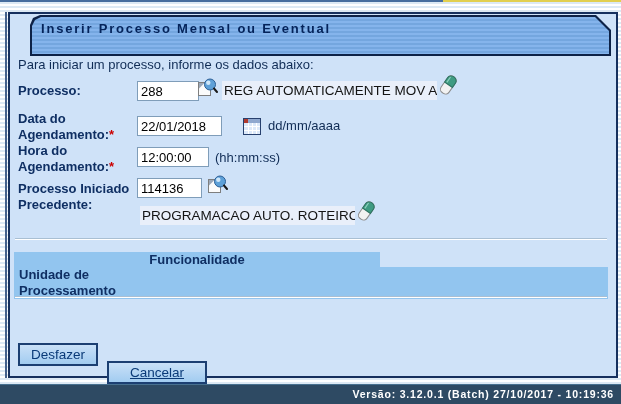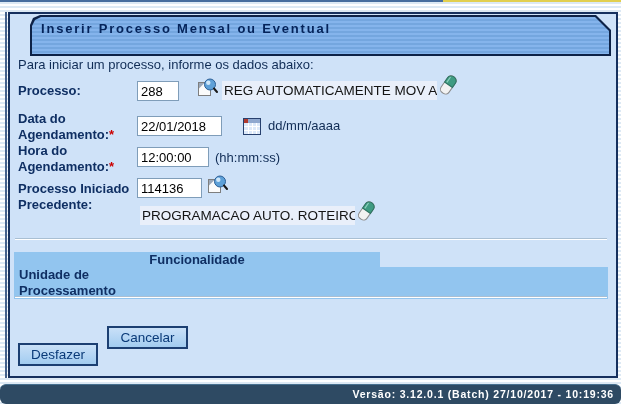--- a/index.html
+++ b/index.html
@@ -81,21 +81,21 @@
     height:23px; border:2px solid #1c3f72;
     background:linear-gradient(180deg,#c9e0f8,#a2ccf0);
     color:#0a3a78; font-family:"Liberation Sans", sans-serif; font-size:13.5px;
     text-align:center; cursor:pointer;
   }
 
   .footer {
     left:0; top:384px; width:621px; height:20px; background:#2e4a63;
     border-top:1px solid #47708f;
     color:#ffffff; font-size:10.5px; font-weight:bold; letter-spacing:0.8px;
-    text-align:right; line-height:19px; padding-right:7px;border-radius:6px;
+    text-align:right; line-height:19px; padding-right:7px;
   }
 </style>
 </head>
 <body>
 
 <div class="abs top-dark"></div>
 <div class="abs top-yellow"></div>
 <div class="abs vline"></div>
 
 <div class="abs panel">
@@ -104,21 +104,21 @@
     <div class="titlebar-inner">
       <span>Inserir Processo Mensal ou Eventual</span>
     </div>
   </div>
 
   <div class="abs intro">Para iniciar um processo, informe os dados abaixo:</div>
 
   <div class="abs field-label" style="left:8px; top:69px;">
     <span>Processo:</span>
   </div>
-  <input class="abs tb-input" style="left: 127px; top: 67px; width: 42px;" value="288">
+  <input class="abs tb-input" style="left: 127px; top: 67px; width: 62px;" value="288">
   <button class="abs icon-btn" style="left:187px; top:63px;">
     <svg width="21" height="21" viewBox="0 0 21 21">
       <rect x="1.5" y="5.5" width="12" height="13" fill="#fbfbfb" stroke="#7e7e7e"></rect>
       <polygon points="2,6 7.5,6 2,11.5" fill="#9aa7b8"></polygon>
       <circle cx="13" cy="7.5" r="5.5" fill="#5da0d8" stroke="#2c5f96"></circle>
       <circle cx="11.3" cy="5.8" r="2.2" fill="#cfe7fa"></circle>
       <line x1="17" y1="11.5" x2="20" y2="15" stroke="#1a1a1a" stroke-width="2" stroke-linecap="round"></line>
     </svg>
   </button>
   <div class="abs readonly-text" style="left:212px; top:67px; width:215px;">REG AUTOMATICAMENTE MOV ARRE</div>
@@ -189,18 +189,18 @@
     <div class="th-gap"></div>
     <div class="th2">
       <span>Unidade de Processamento</span>
     </div>
   </div>
 
   <div class="abs hr" style="top:282px;"></div>
 
 
   <button class="abs btn" style="left:8px; top:329px; width:80px;">Desfazer</button>
-  <button class="abs btn" style="left:97px; top:312px; width:81px;">Cancelar</button>
+  <button class="abs btn" style="left:97px; top:347px; width:100px;text-decoration:underline;">Cancelar</button>
 </div>
 
 <div class="abs footer">
   <span>Versão: 3.12.0.1 (Batch) 27/10/2017 - 10:19:36</span>
 </div>
 
 </body></html>

